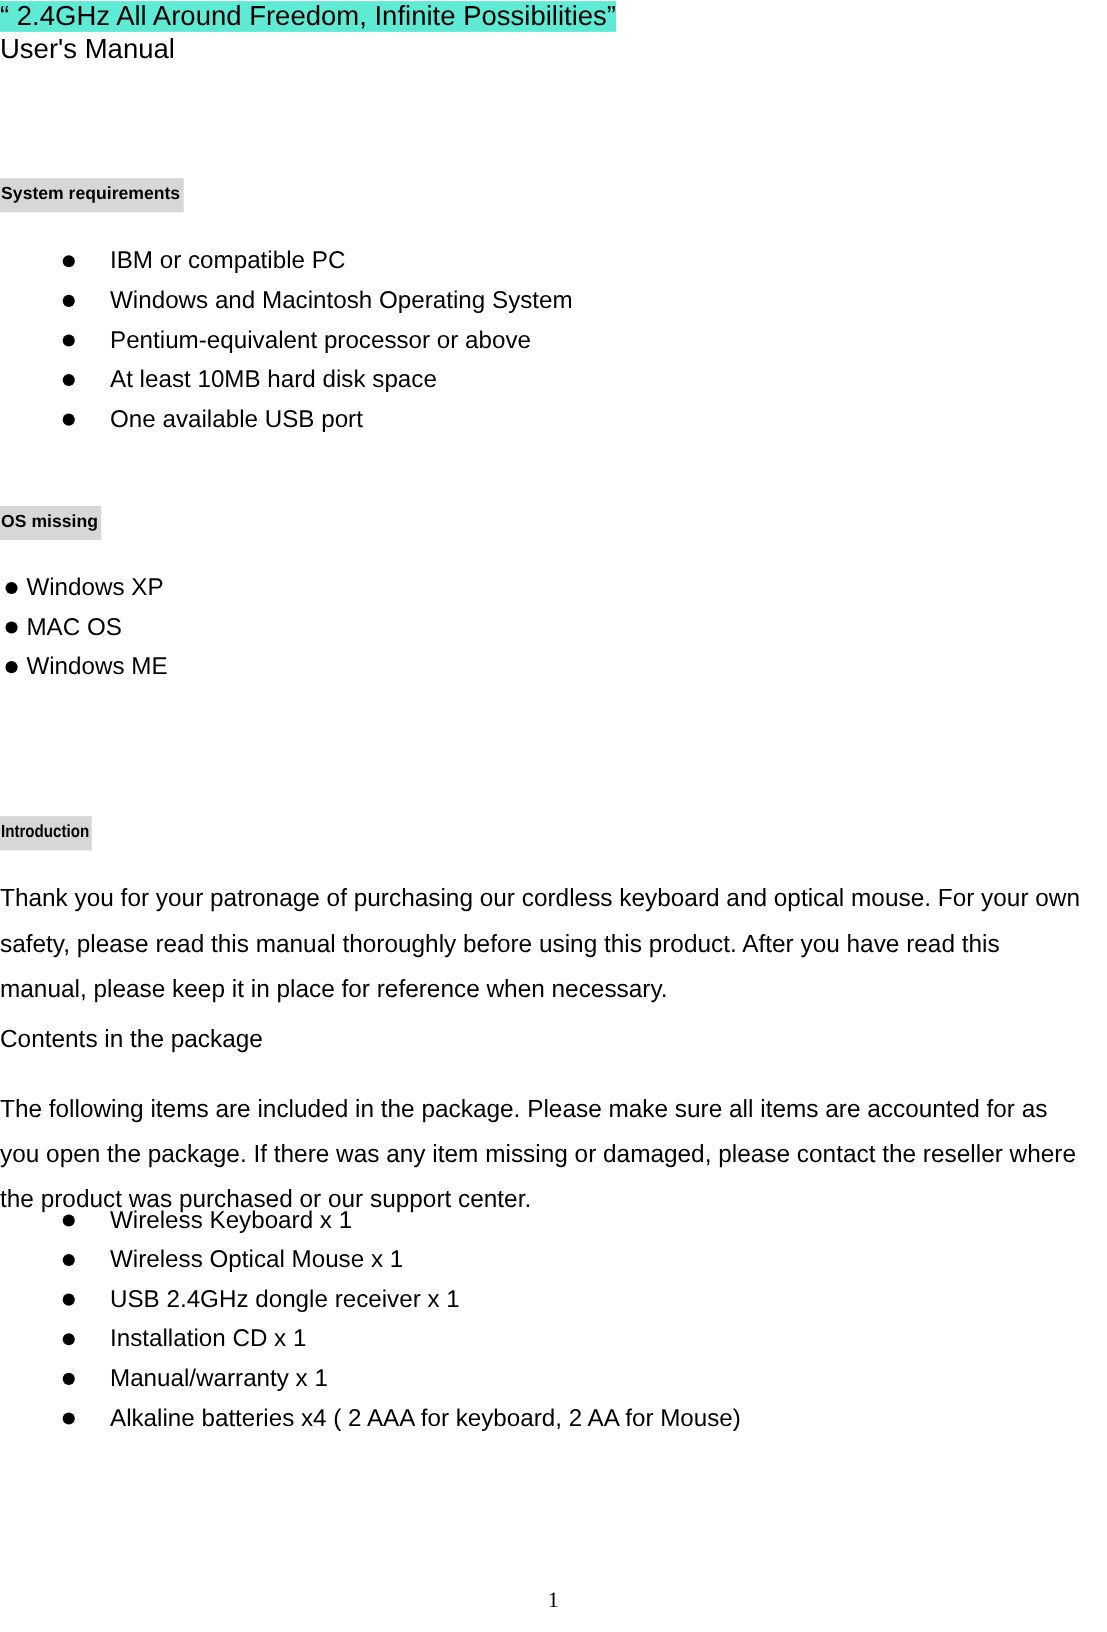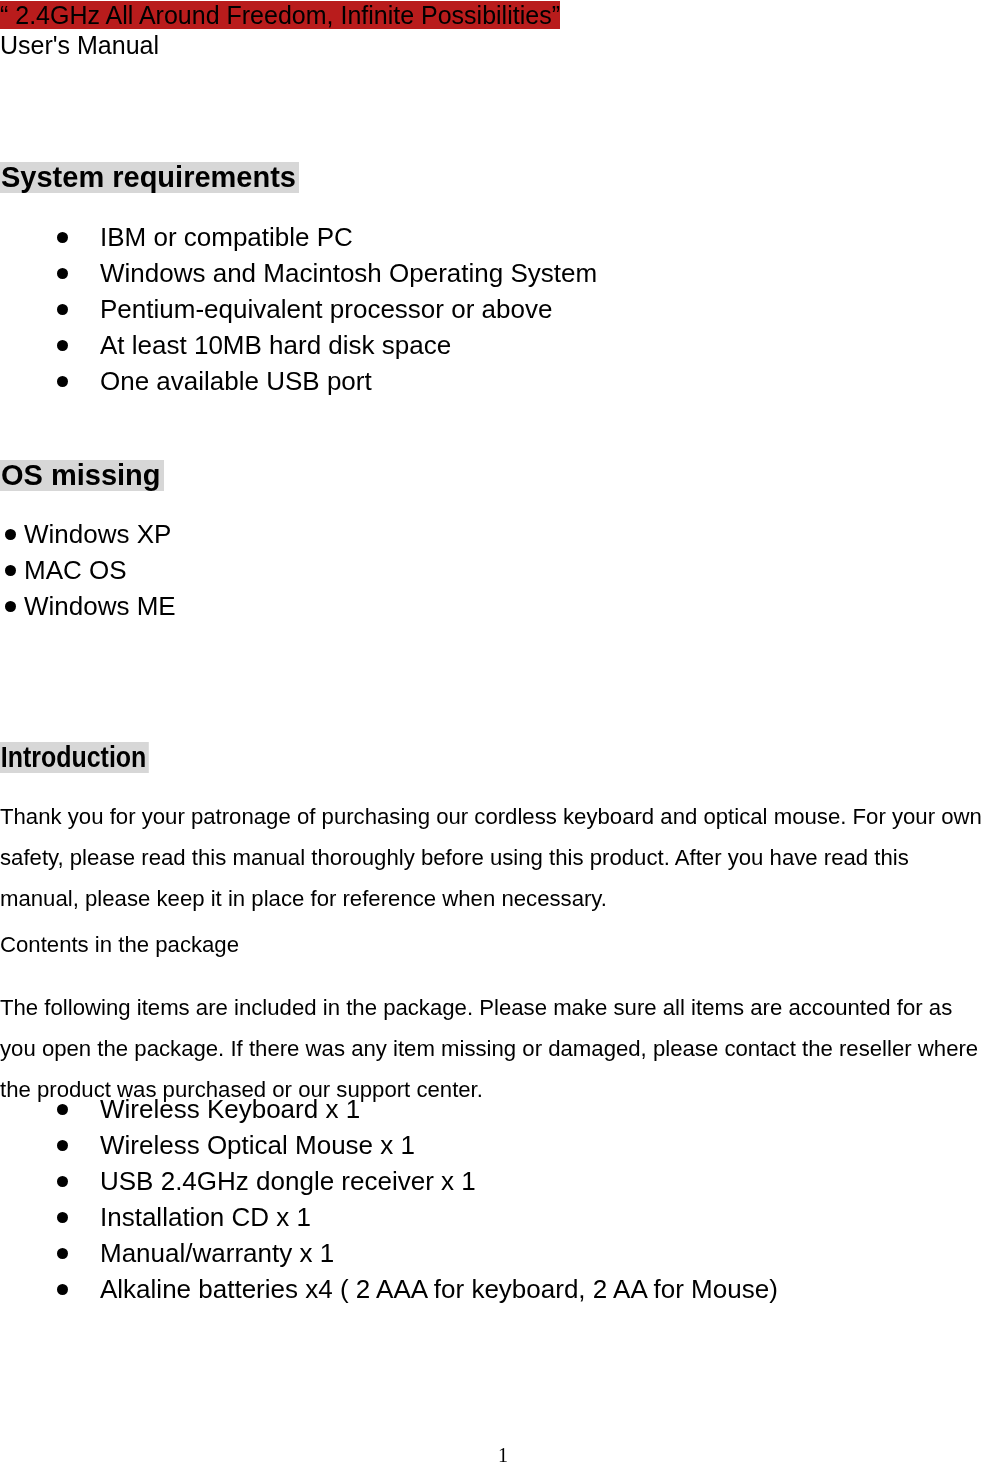--- a/index.html
+++ b/index.html
@@ -29,31 +29,31 @@
     left: 0px;
     width: 1006px;
   }
   .title-line {
     font-size: 25px;
     line-height: 30px;
     white-space: nowrap;
     letter-spacing: 0px;
   }
   .hl {
-    background: #b91c1c;
+    background: #5eead4;
   }
   .title-line span.txt {
     display: inline;
   }
 
   
   .heading {
     position: absolute;
     font-weight: bold;
-    font-size: 29px;
+    font-size: 16px;
     line-height: 28px;
     white-space: nowrap;
     border-radius: 12px;
   }
   .heading .hlbox {
     background: #d7d7d7;
     display: inline-block;
     padding: 1px 3px 2px 1px;
   }
   .heading.condensed .hlbox {
@@ -62,21 +62,21 @@
   }
 
   
   .bullets {
     position: absolute;
     margin: 0;
     padding: 0;
     list-style: none;
   }
   .bullets li {
-    font-size: 26px;
+    font-size: 22px;
     line-height: 36px;
     white-space: nowrap;
     position: relative;
   }
   .bullets li .dot {
     position: absolute;
     left: 0px;
     top: 13px;
     width: 11px;
     height: 11px;

